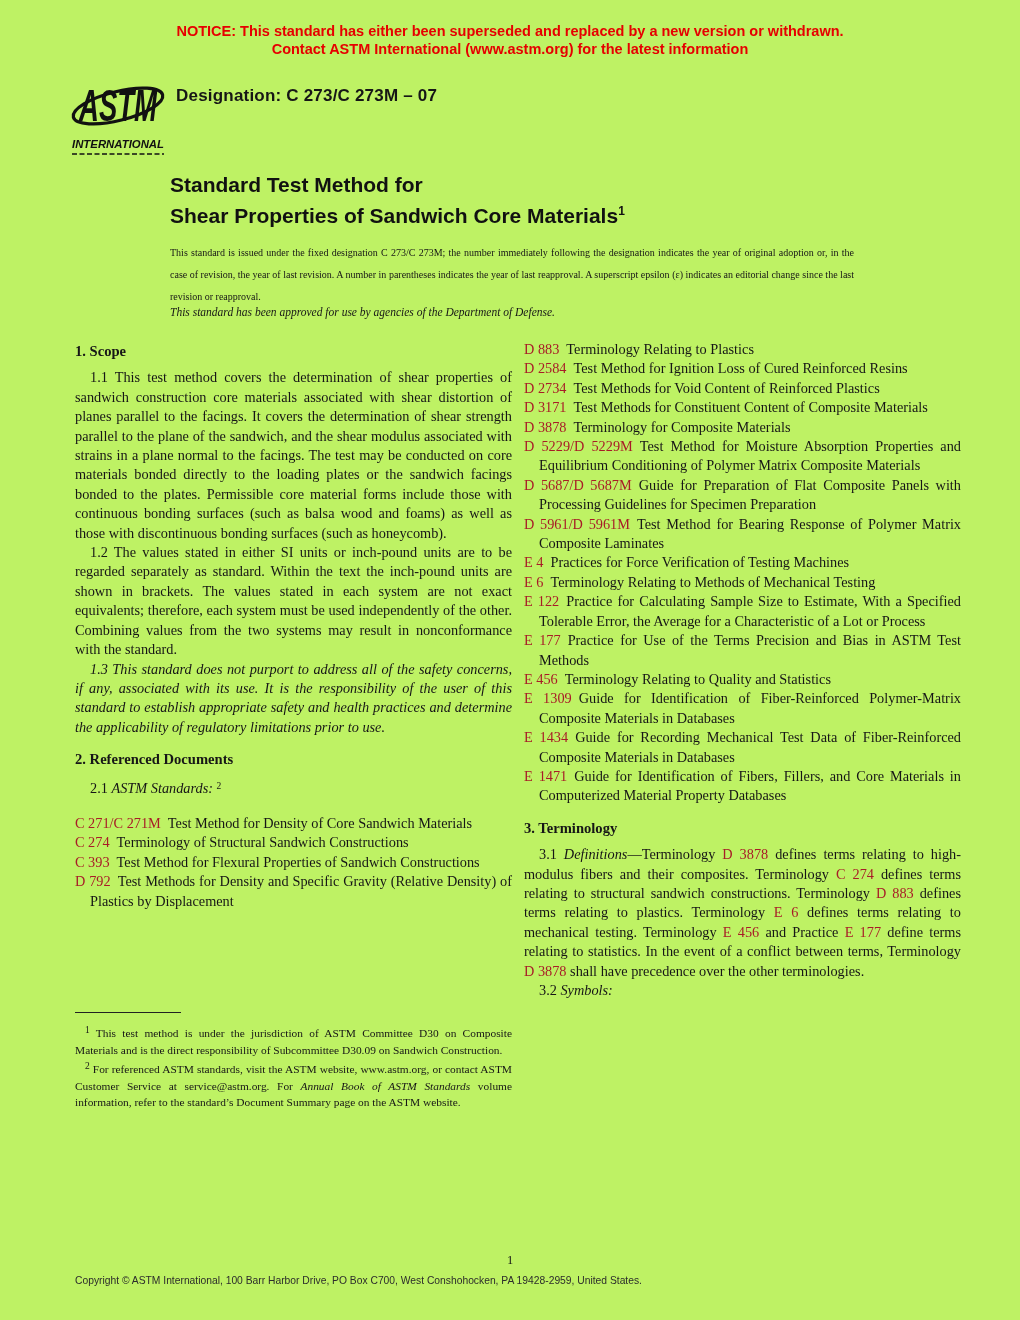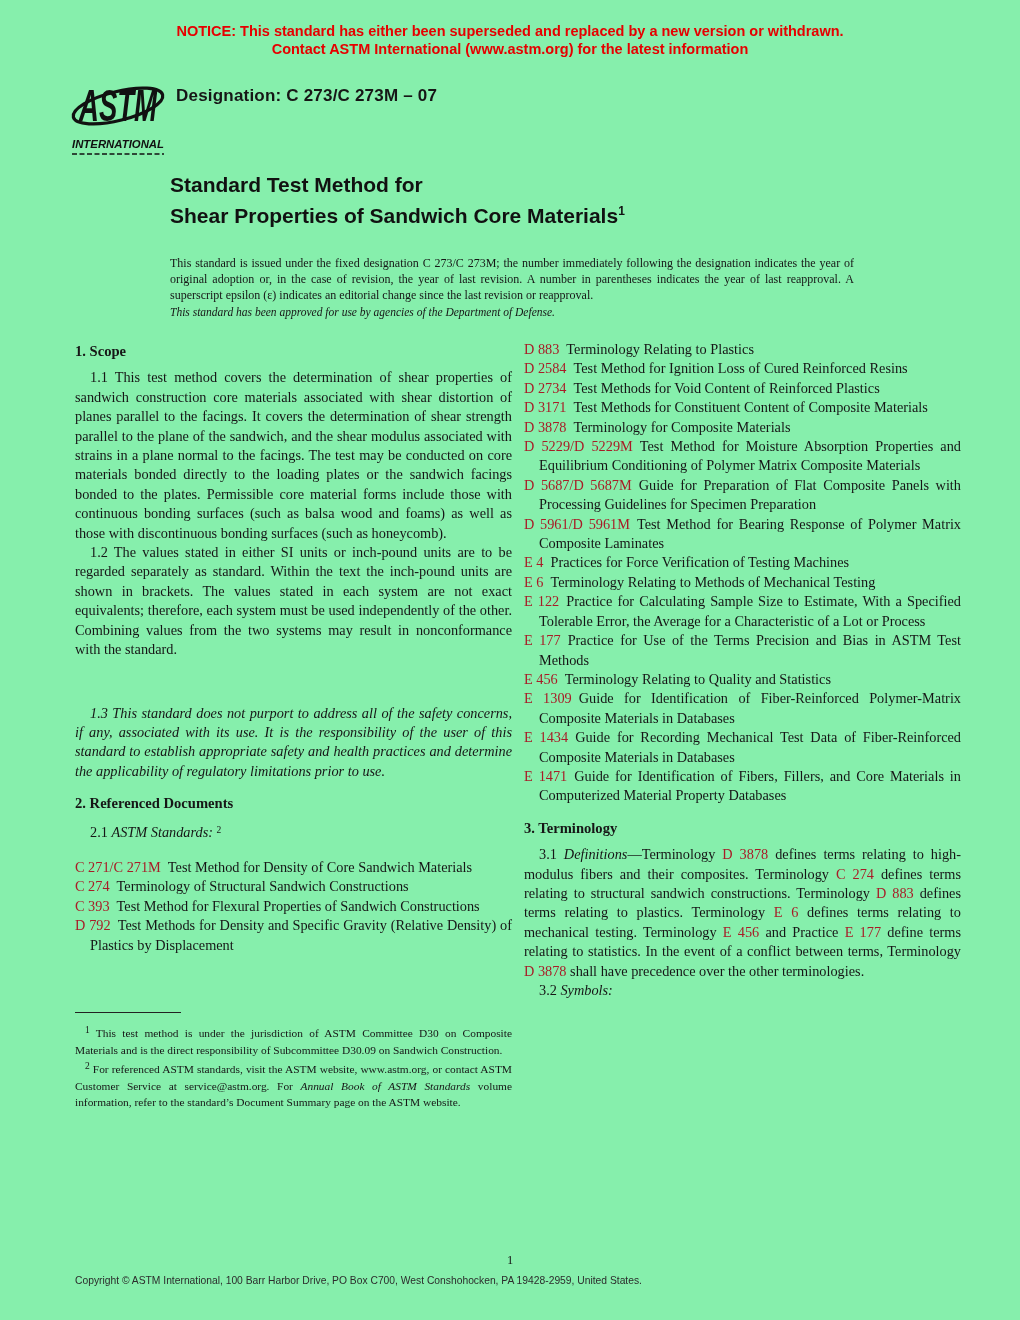--- a/index.html
+++ b/index.html
@@ -1,19 +1,19 @@
 <!DOCTYPE html>
 <html><head>
 <meta charset="utf-8">
 <style>
   * { margin:0; padding:0; box-sizing:border-box; }
   html,body { background:#fff; }
   .page {
     position:relative; width:1020px; height:1320px; margin:0 auto;
-    background:#86efac; color:#161616; overflow:hidden;
+    background:#bef264; color:#161616; overflow:hidden;
     font-family:"Liberation Serif", serif;
   }
   .notice {
     position:absolute; top:22px; left:0; width:100%;
     text-align:center; font-family:"Liberation Sans", sans-serif;
     font-weight:bold; font-size:14.5px; line-height:18px; color:#e60000;
   }
   .logo { position:absolute; left:70px; top:68px; width:100px; height:92px; }
   .designation {
     position:absolute; left:176px; top:86px;
@@ -21,37 +21,37 @@
     letter-spacing:0.2px;
   }
   .title-block {
     position:absolute; left:170px; top:172px;
     font-family:"Liberation Sans", sans-serif; font-weight:bold;
     font-size:21px; line-height:26px; color:#111;
   }
   .title-block .sup-t { font-size:12px; vertical-align:8px; }
   .intro {
     position:absolute; left:170px; top:242px; width:684px;
-    font-size:12px; line-height:16px; text-align:justify;margin-top:13px;
+    font-size:10px; line-height:22px; text-align:justify;
   }
   .approval {
     position:absolute; left:170px; top:306px; width:684px;
     font-size:11.5px; font-style:italic;
   }
   .col {
     position:absolute; top:340px; width:437px;
     font-size:14.3px; line-height:19.4px; text-align:justify;
   }
   .col-left { left:75px; }
   .col-right { left:524px; }
   .sec-head { font-weight:bold; font-size:14.6px; margin:2px 0 7px 0; text-align:left; }
   .sec-head + .para { margin-top:4px; }
   .spacer-head { margin-top:13px; }
   .para { text-indent:15px; margin:0; }
-  .para-it { font-style:italic;margin-top:44px; }
+  .para-it { font-style:italic; }
   .sub-line { text-indent:15px; margin:1px 0 16px 0; }
   .ref { padding-left:15px; text-indent:-15px; margin:0; }
   .ref-code { color:#a81c27; margin-right:7px; }
   .red { color:#a81c27; }
   .it { font-style:italic; }
   .sup { font-size:9.5px; vertical-align:4px; }
   .fnblock {
     position:absolute; left:75px; top:1012px; width:437px;
     font-size:11.4px; line-height:16.6px; text-align:justify;
   }

